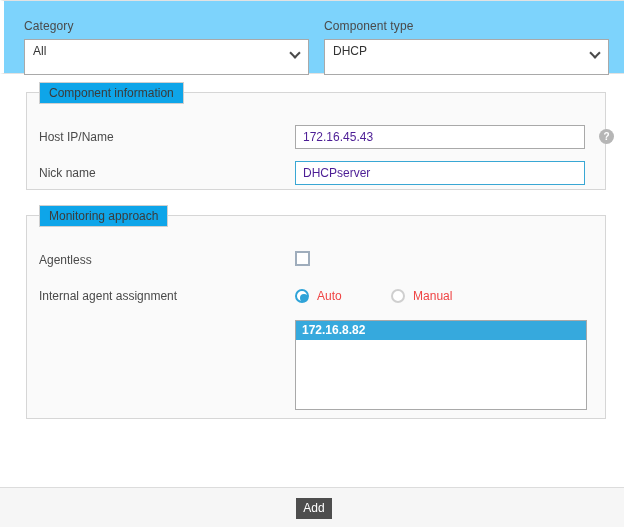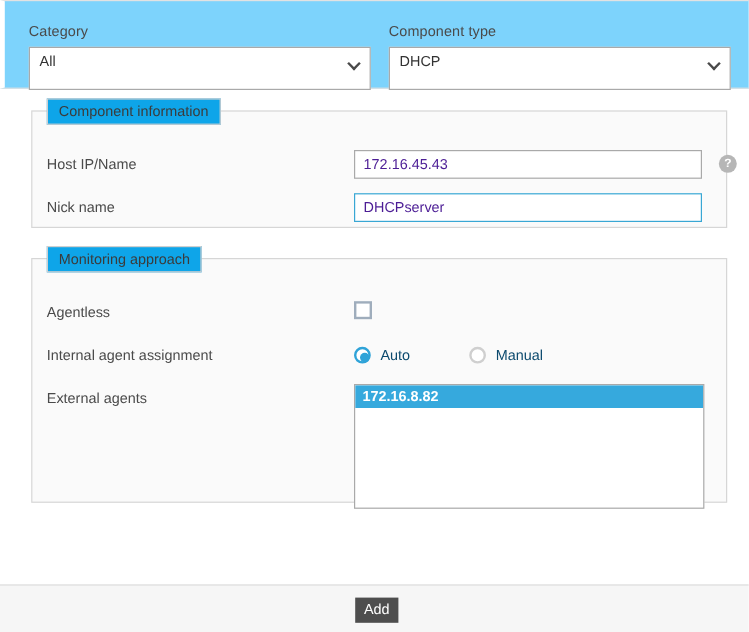--- a/index.html
+++ b/index.html
@@ -183,28 +183,28 @@
   .radio.on::after {
     content: "";
     position: absolute;
     left: 3px; top: 3px;
     width: 8px; height: 8px;
     border-radius: 50%;
     background: #2fa3d8;
   }
   .radio-label {
     font-size: 12px;
-    color: #0c4a6e;
+    color: #ef4444;
     line-height: 14px;
   }
 
   
   .listbox {
     width: 292px;
-    height: 104px;
+    height: 90px;
     background: #ffffff;
     border: 1px solid #a9a9a9;
     overflow: hidden;
   }
   .list-item {
     height: 19px;
     line-height: 19px;
     padding: 0 6px;
     font-size: 12px;
     color: #333333;
@@ -301,21 +301,20 @@
         <span class="radio-label">Auto</span>
       </span>
       <span class="radio-item">
         <span class="radio"></span>
         <span class="radio-label">Manual</span>
       </span>
     </div>
   </div>
 
   <div class="row" style="top:104px; height:92px;">
-    <span class="row-label">External agents</span>
     <div class="row-field">
       <div class="listbox">
         <div class="list-item selected">172.16.8.82</div>
       </div>
     </div>
   </div>
 </div>
 
 <div class="footer">
   <button class="add-btn">Add</button>

